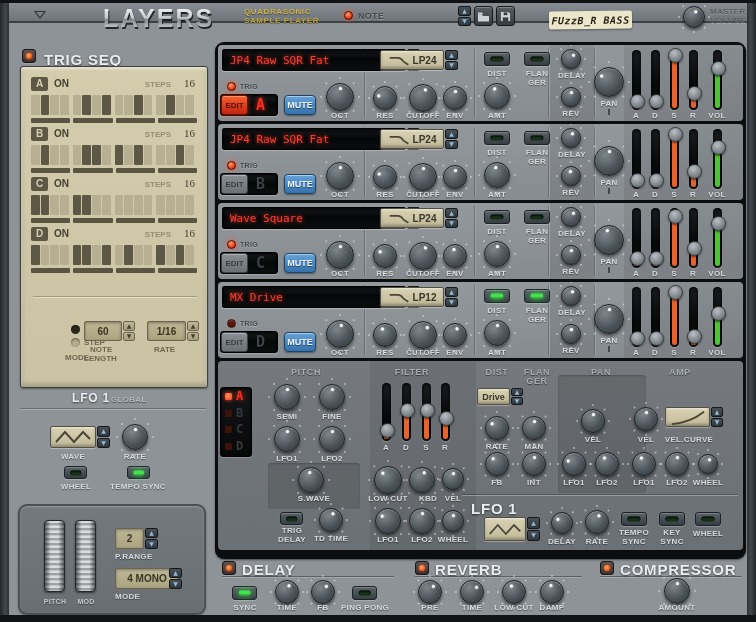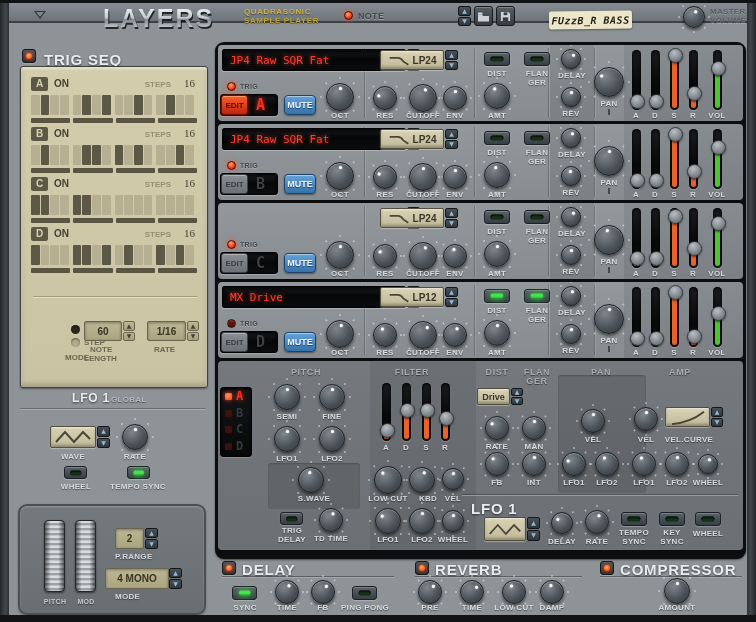--- a/index.html
+++ b/index.html
@@ -387,21 +387,21 @@
     <div class="wheel" style="left:24px;top:14px"></div>
     <div class="wheel" style="left:55px;top:14px"></div>
     <span class="lbl sm" style="left:22px;top:92px;width:26px;color:#c5cacd">PITCH</span>
     <span class="lbl sm" style="left:54px;top:92px;width:24px;color:#c5cacd">MOD</span>
     <div class="valbox" style="left:95px;top:22px;width:29px;height:21px">2</div>
     <div class="spin" style="left:125px;top:22px;width:13px;height:21px">
         <b class="up"></b>
         <b class="dn"></b>
       </div>
     <span class="lbl" style="left:95px;top:46px">P.RANGE</span>
-    <div class="valbox" style="left:85px;top:62px;width:64px;height:21px">4 MONO</div>
+    <div class="valbox" style="left:95px;top:62px;width:64px;height:21px">4 MONO</div>
     <div class="spin" style="left:149px;top:62px;width:13px;height:21px">
         <b class="up"></b>
         <b class="dn"></b>
       </div>
     <span class="lbl" style="left:95px;top:86px">MODE</span>
   </div>
 
   <div class="stripsbox">
 
       <div class="strip">
@@ -560,20 +560,21 @@
         <span class="lbl" style="left:487px;top:66px;width:24px">VOL</span>
       </div>
 
       <div class="strip">
         <div class="shade" style="left:332px;width:44px"></div>
         <div class="shade" style="left:406px;right:0"></div>
         <div class="divider" style="left:146px"></div>
         <div class="divider" style="left:256px"></div>
         <div class="divider" style="left:330px"></div>
         <div class="divider" style="left:376px"></div>
+        <div class="lcd-dark" style="left:4px;top:4px;width:184px;height:22px">Wave Square</div>
         <div class="spin" style="left:189px;top:4px;width:13px;height:22px">
           <b class="up"></b>
           <b class="dn"></b>
         </div>
         <span class="led-dot on" style="left:9px;top:37px"></span>
         <span class="lbl dk sm" style="left:22px;top:38px">TRIG</span>
         <div class="blackpan" style="left:2px;top:49px;width:58px;height:22px"></div>
         <div class="editb" style="left:3px;top:50px;width:27px;height:20px;line-height:20px">EDIT</div>
         <span class="strip-letter" style="left:38px;top:51px">C</span>
         <div class="mute" style="left:66px;top:50px;width:32px;height:20px;line-height:19px">MUTE</div>

